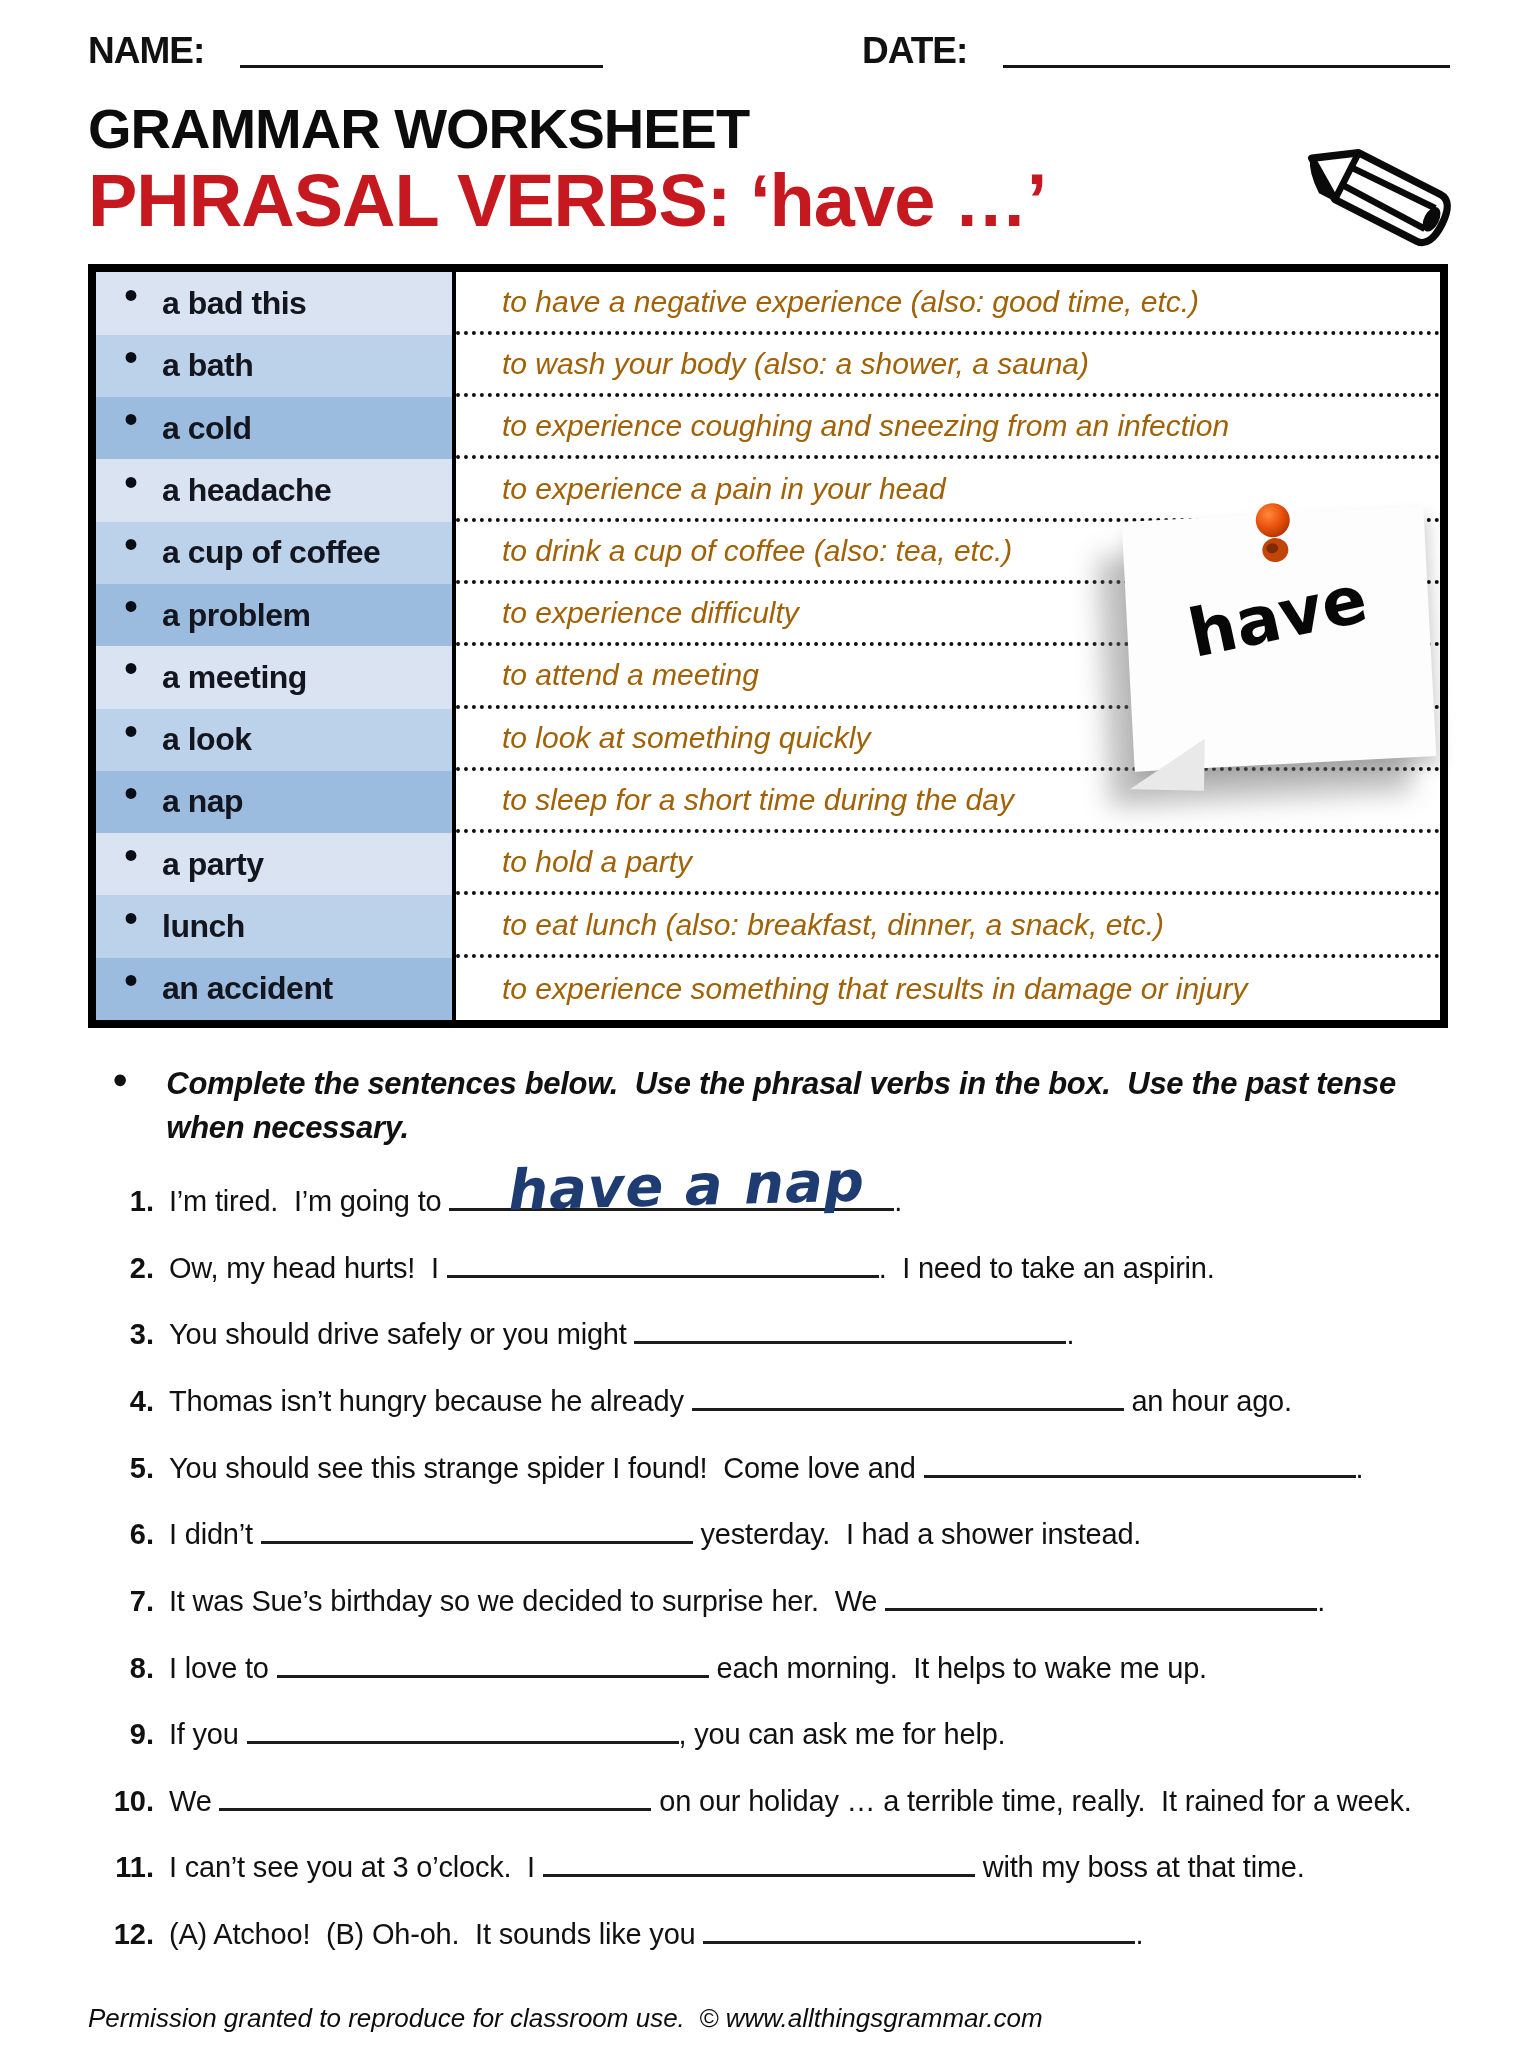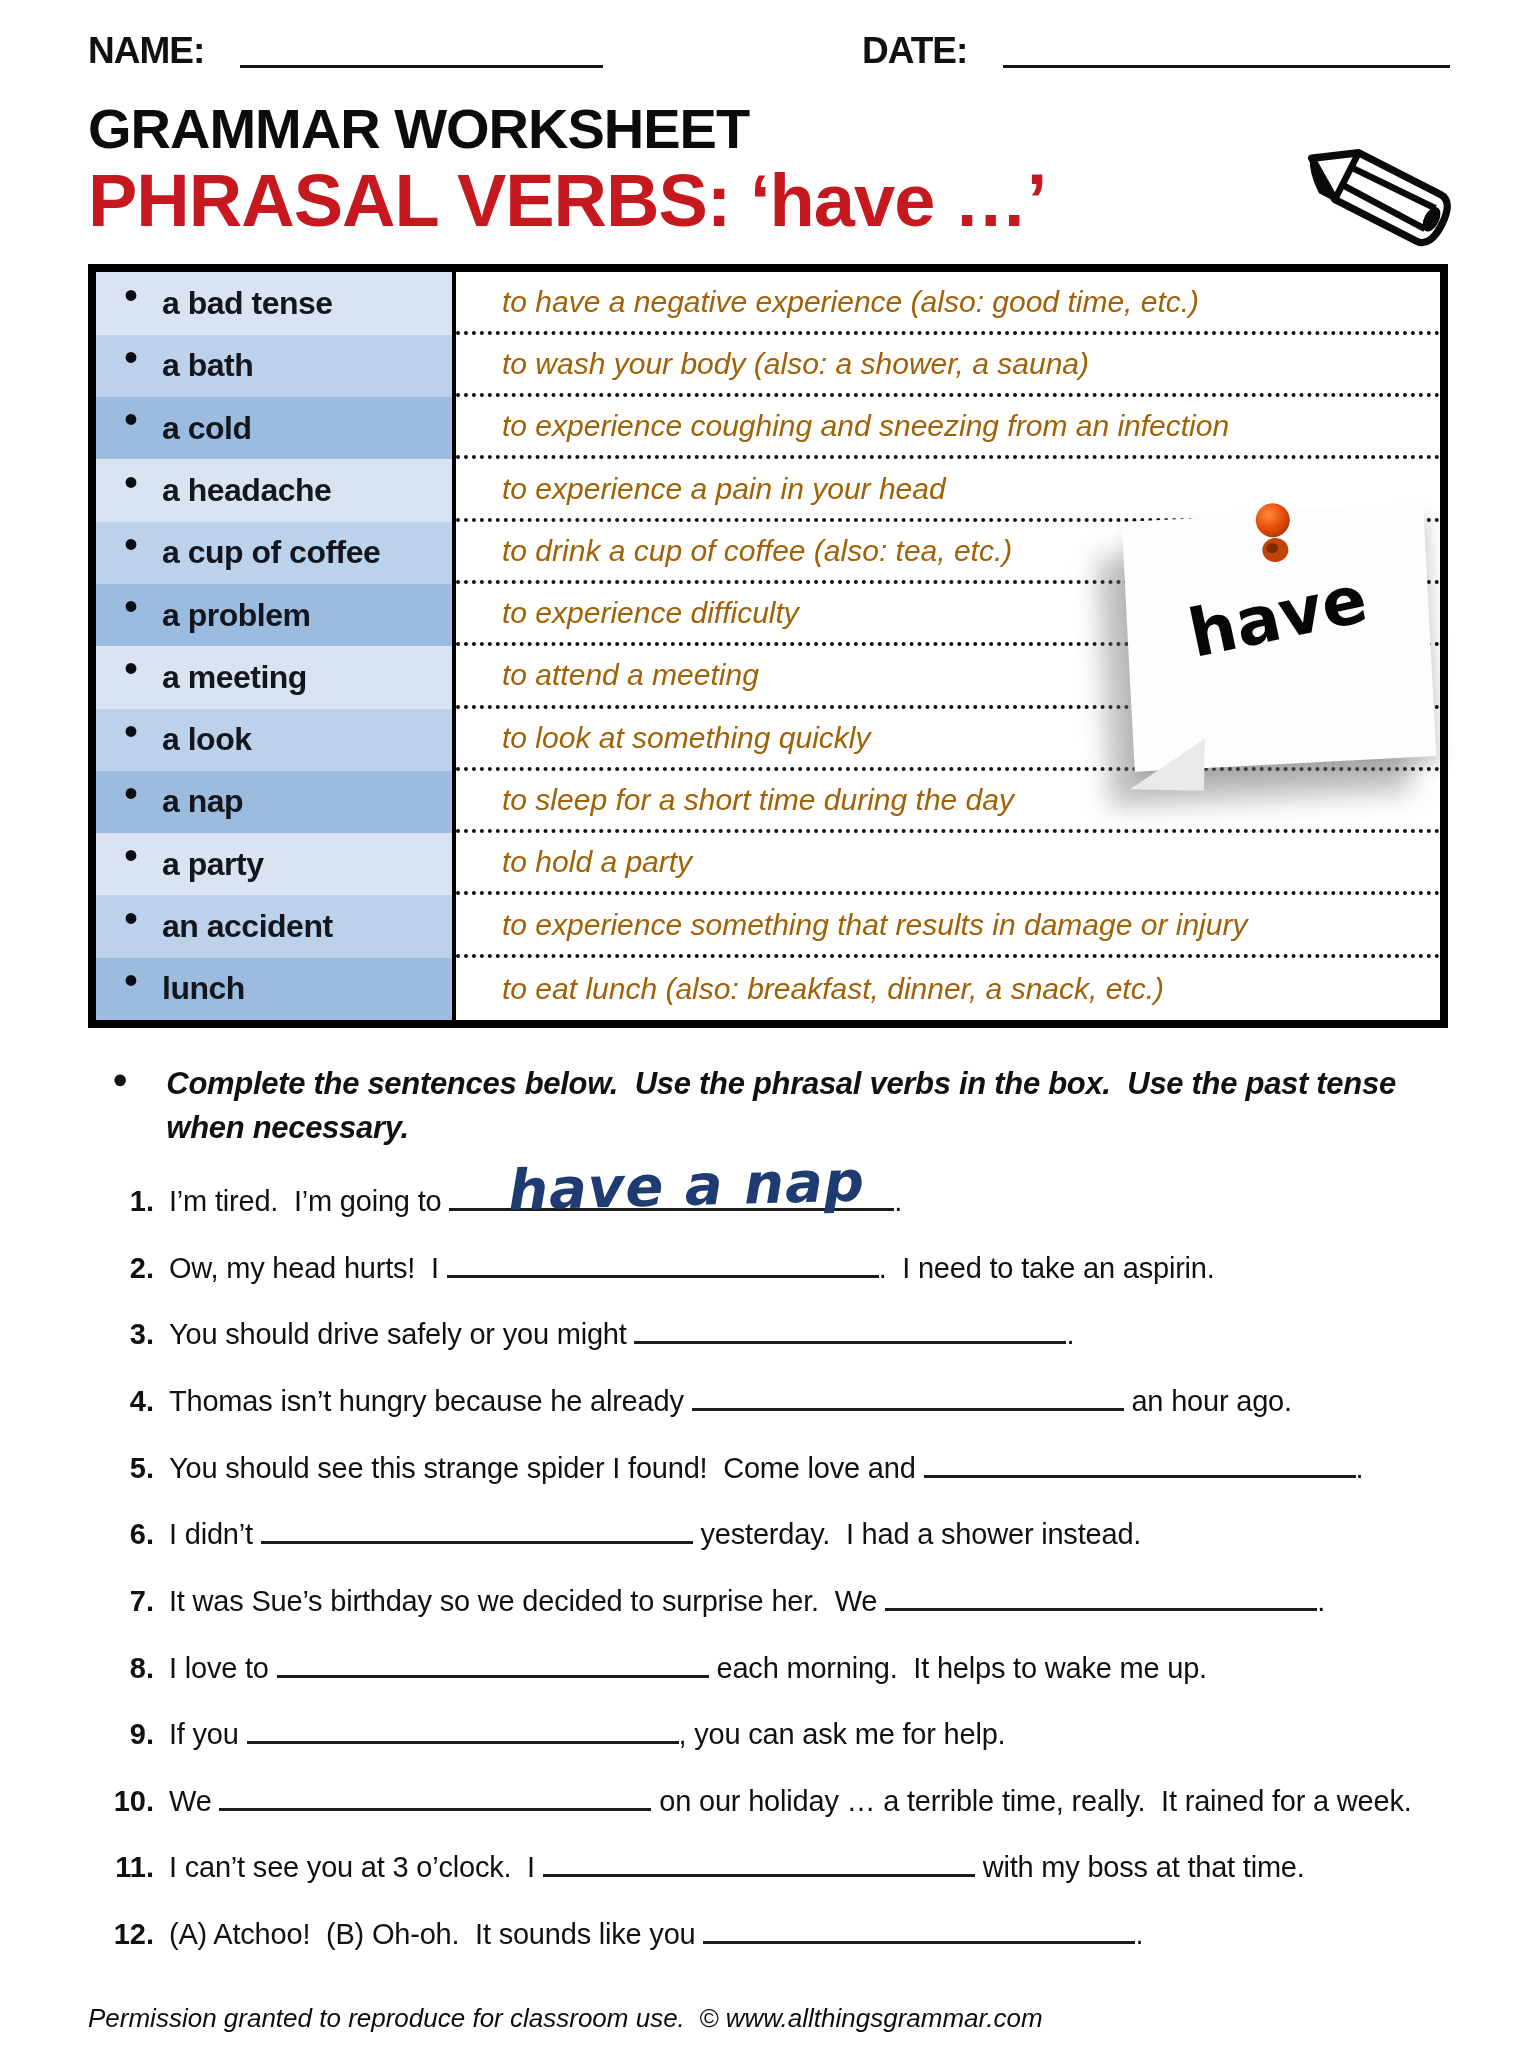--- a/index.html
+++ b/index.html
@@ -99,21 +99,21 @@
         <path d="M30 42 L87 43" stroke-width="4"></path>
         <ellipse cx="88" cy="36" rx="4.5" ry="8" fill="#0a0a0a" stroke="none"></ellipse>
         <path d="M6 36 L30 52 L20 52 Q9 44 6 36 Z" fill="#0a0a0a" stroke="#0a0a0a" stroke-width="2"></path>
       </g>
     </svg>
 
     <div class="vtable">
       <div class="trow">
         <div class="term-cell">
             <span class="bullet"></span>
-            <span class="term">a bad tense</span>
+            <span class="term">a bad this</span>
           </div>
         <div class="def-cell">to have a negative experience (also: good time, etc.)</div>
       </div>
       <div class="trow">
         <div class="term-cell">
             <span class="bullet"></span>
             <span class="term">a bath</span>
           </div>
         <div class="def-cell">to wash your body (also: a shower, a sauna)</div>
       </div>
@@ -169,30 +169,30 @@
       <div class="trow">
         <div class="term-cell">
             <span class="bullet"></span>
             <span class="term">a party</span>
           </div>
         <div class="def-cell">to hold a party</div>
       </div>
       <div class="trow">
         <div class="term-cell">
             <span class="bullet"></span>
+            <span class="term">lunch</span>
+          </div>
+        <div class="def-cell">to eat lunch (also: breakfast, dinner, a snack, etc.)</div>
+      </div>
+      <div class="trow">
+        <div class="term-cell">
+            <span class="bullet"></span>
             <span class="term">an accident</span>
           </div>
         <div class="def-cell">to experience something that results in damage or injury</div>
-      </div>
-      <div class="trow">
-        <div class="term-cell">
-            <span class="bullet"></span>
-            <span class="term">lunch</span>
-          </div>
-        <div class="def-cell">to eat lunch (also: breakfast, dinner, a snack, etc.)</div>
       </div>
     </div>
 
     <div class="note">
       <svg class="pin" viewBox="0 0 58 74">
         <defs>
           <radialGradient id="ping" cx="38%" cy="32%" r="75%">
             <stop offset="0%" stop-color="#ff8a3c"></stop>
             <stop offset="55%" stop-color="#e8500a"></stop>
             <stop offset="100%" stop-color="#a83304"></stop>

